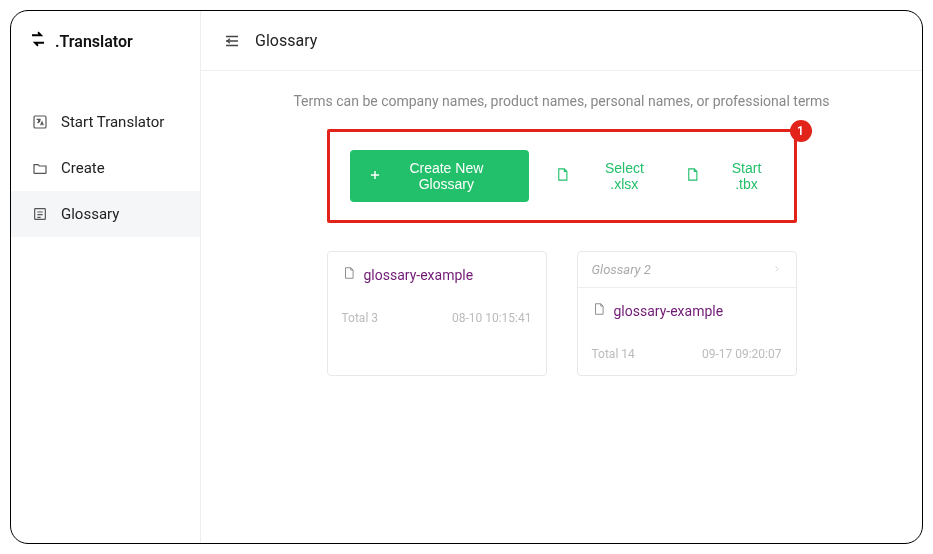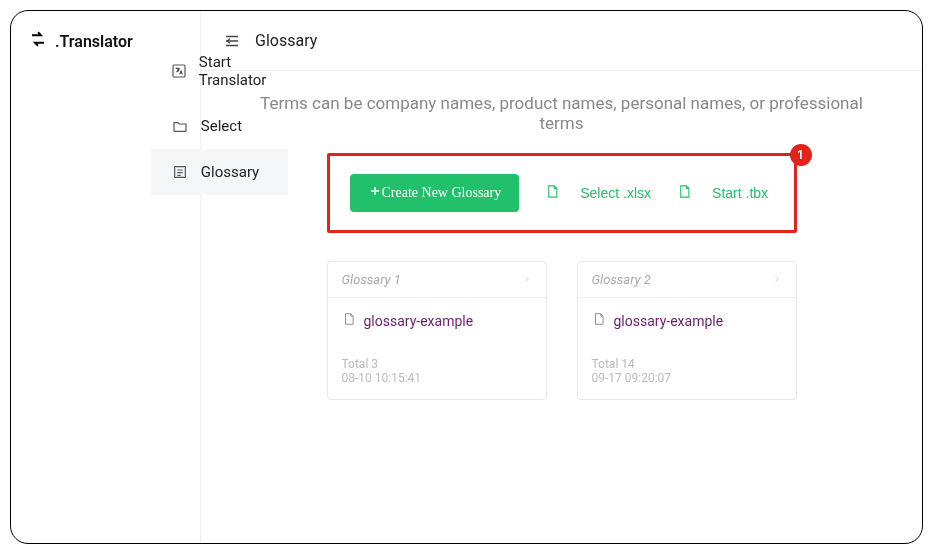--- a/index.html
+++ b/index.html
@@ -14,21 +14,21 @@
     border: 1px solid #000;
     border-radius: 18px;
     background: #fff;
     display: flex;
     overflow: hidden;
   }
   .sidebar {
     width: 190px;
     border-right: 1px solid #eee;
     display: flex;
-    flex-direction: row;
+    flex-direction: column;
   }
   .brand {
     height: 60px;
     display: flex;
     align-items: center;
     padding: 0 18px;
     gap: 8px;
     font-weight: 600;
     font-size: 16px;
     color: #111;
@@ -81,21 +81,21 @@
     color: #222;
     font-weight: 400;
   }
   .content {
     padding: 22px 40px;
     position: relative;
   }
   .hint {
     text-align: center;
     color: #888;
-    font-size: 17px;
+    font-size: 14px;
     margin-bottom: 20px;
   }
   .callout-box {
     border: 3px solid #e2231a;
     border-radius: 2px;
     padding: 18px 20px;
     display: flex;
     align-items: center;
     gap: 26px;
     position: relative;
@@ -121,21 +121,20 @@
     background: #22c06a;
     color: #fff;
     border: none;
     border-radius: 4px;
     padding: 10px 18px;
     font-size: 14px;
     font-weight: 500;
     display: inline-flex;
     align-items: center;
     cursor: pointer;
-    font-family: Liberation Serif, serif;
   }
   .btn-link {
     background: none;
     border: none;
     color: #22c06a;
     font-size: 14px;
     font-weight: 500;
     display: inline-flex;
     align-items: center;
     gap: 20px;
@@ -170,21 +169,20 @@
     gap: 8px;
     font-size: 14px;
     color: #701a75;
   }
   .card-foot {
     padding: 18px 14px 14px 14px;
     display: flex;
     justify-content: space-between;
     font-size: 12px;
     color: #bbb;
-    flex-direction: column;
   }
 </style>
 </head>
 <body>
 
 <div class="window">
 
   <aside class="sidebar">
     <div class="brand">
       <span>
@@ -207,21 +205,21 @@
         </span>
         <span>Start Translator</span>
       </div>
 
       <div class="nav-item">
         <span class="ico">
           <svg width="16" height="16" viewBox="0 0 24 24" fill="none" stroke="currentColor" stroke-width="1.8">
             <path d="M3 7 h6 l2 2 h10 v10 a1 1 0 0 1-1 1 H4 a1 1 0 0 1-1-1 Z"></path>
           </svg>
         </span>
-        <span>Select</span>
+        <span>Create</span>
       </div>
 
       <div class="nav-item active">
         <span class="ico">
           <svg width="16" height="16" viewBox="0 0 24 24" fill="none" stroke="currentColor" stroke-width="1.8">
             <rect x="4" y="4" width="16" height="16" rx="1"></rect>
             <path d="M8 9 h8 M8 13 h8 M8 17 h5"></path>
           </svg>
         </span>
         <span>Glossary</span>
@@ -272,28 +270,20 @@
               <path d="M15 3 v4 h4"></path>
             </svg>
           </span>
           <span>Start .tbx</span>
         </button>
       </div>
 
       <div class="cards">
 
         <div class="card">
-          <div class="card-head">
-            <span>Glossary 1</span>
-            <span class="chev">
-              <svg width="10" height="10" viewBox="0 0 24 24" fill="none" stroke="currentColor" stroke-width="2">
-                  <path d="M9 6 l6 6 -6 6"></path>
-                </svg>
-            </span>
-          </div>
           <div class="card-body">
             <span>
               <svg width="14" height="14" viewBox="0 0 24 24" fill="none" stroke="#888" stroke-width="1.6">
                 <path d="M6 3 h9 l4 4 v14 H6 Z"></path>
                   <path d="M15 3 v4 h4"></path>
               </svg>
             </span>
             <span>glossary-example</span>
           </div>
           <div class="card-foot">

